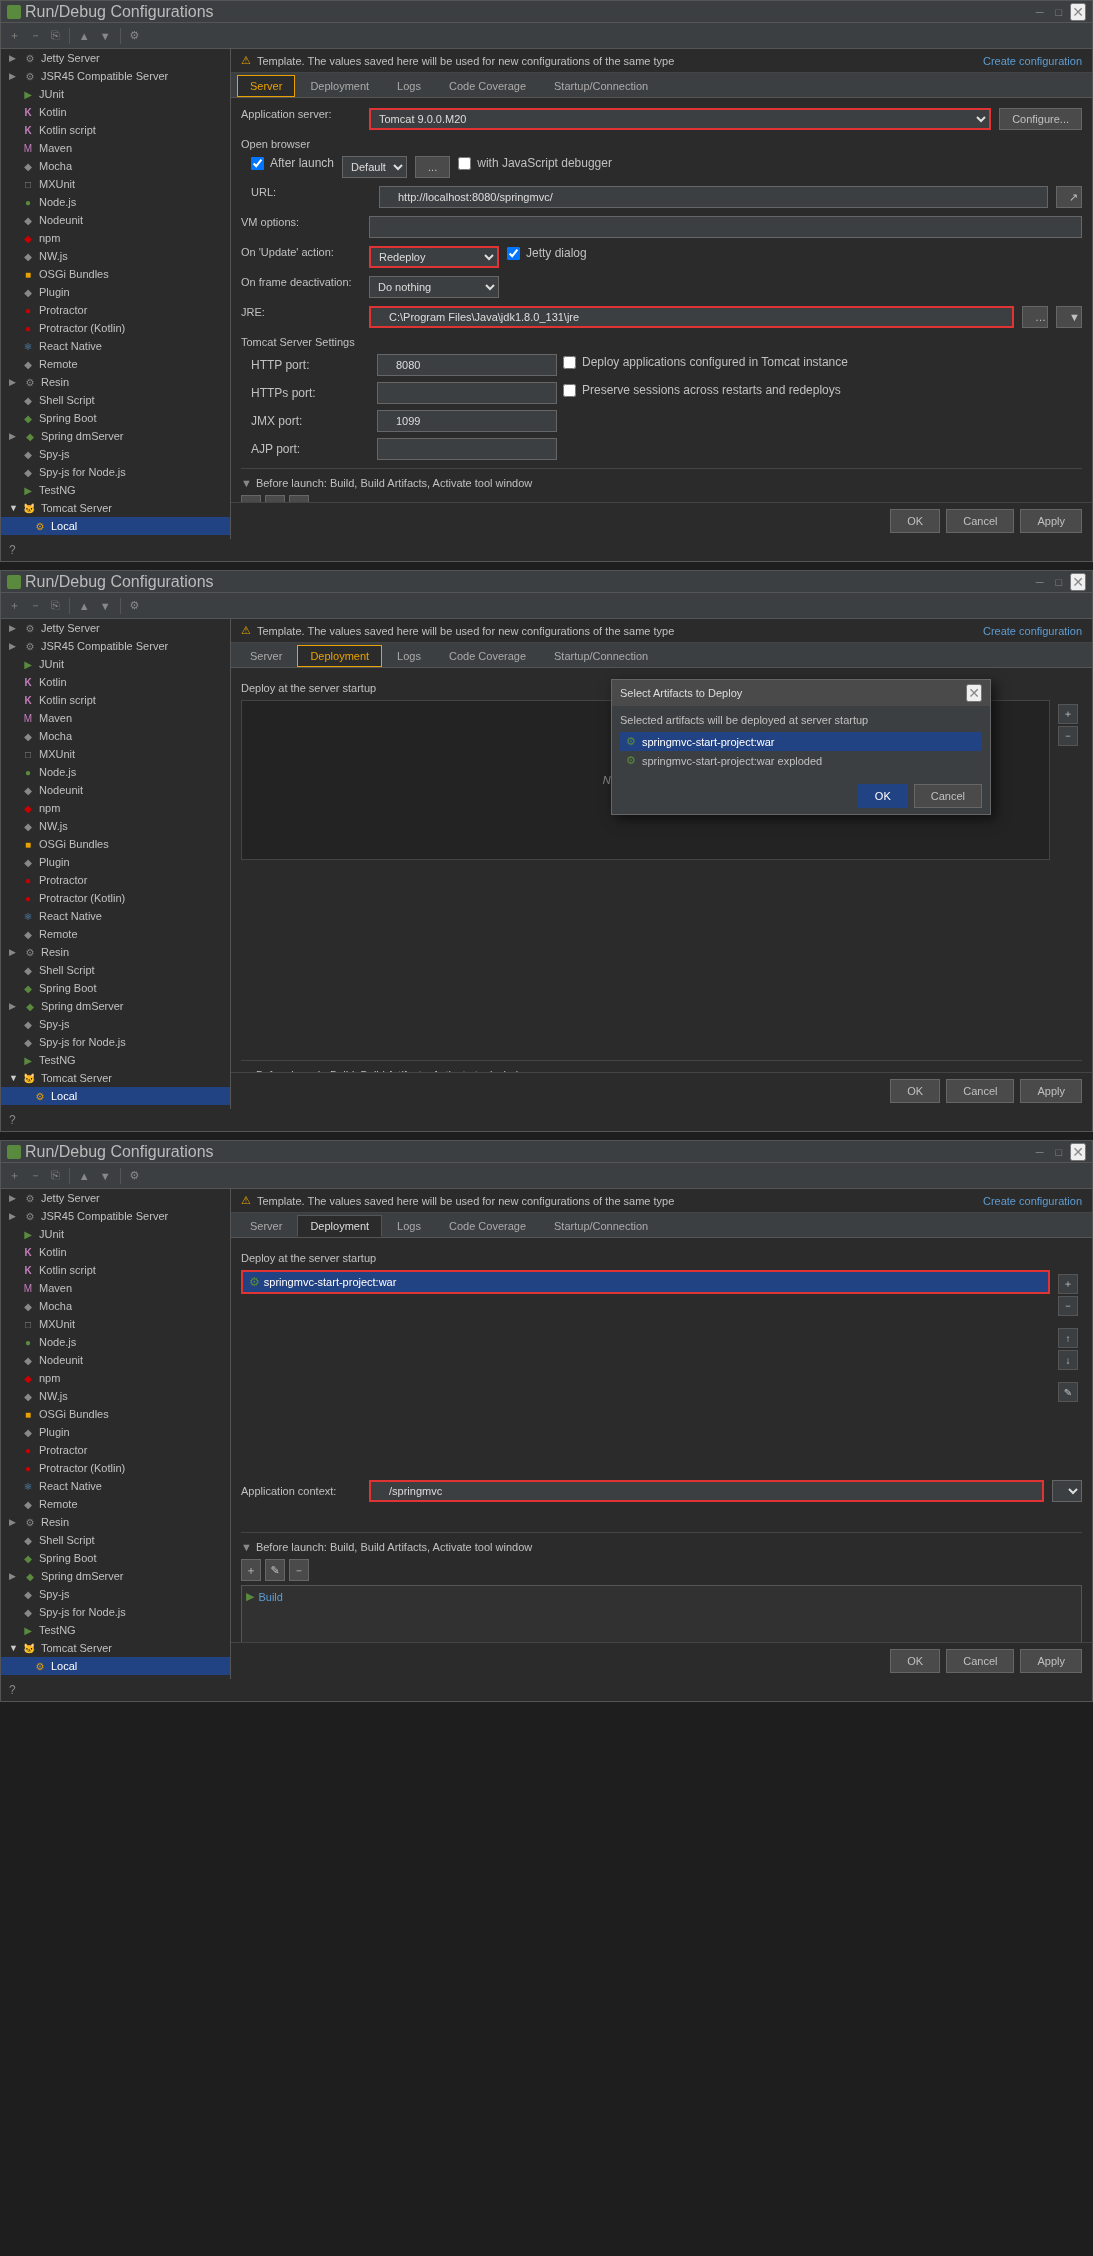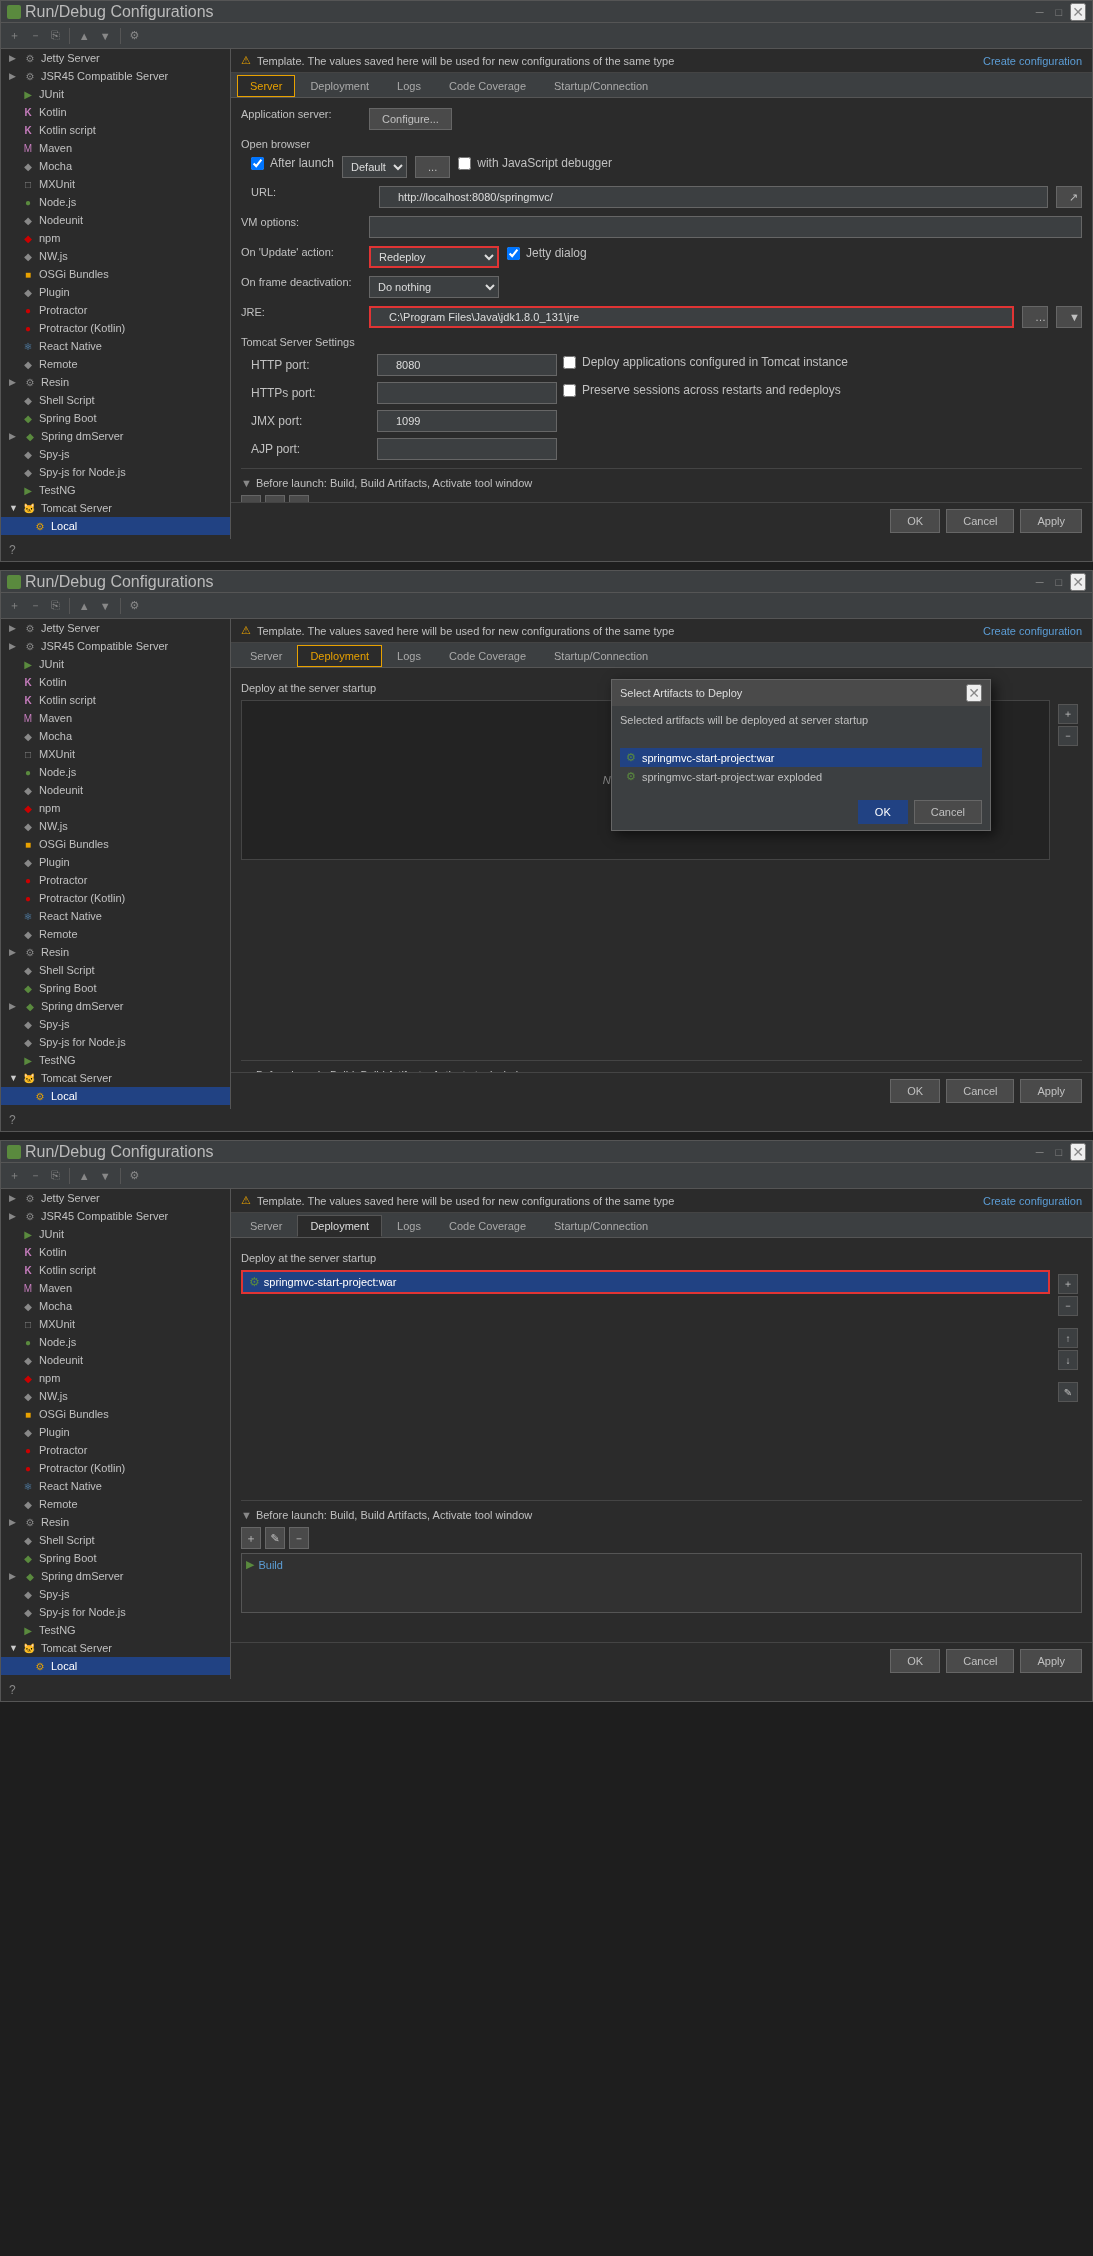--- a/index.html
+++ b/index.html
@@ -562,20 +562,23 @@
           <div class="tab active highlighted">Server</div>
           <div class="tab">Deployment</div>
           <div class="tab">Logs</div>
           <div class="tab">Code Coverage</div>
           <div class="tab">Startup/Connection</div>
         </div>
         <div class="form-content">
 
           <div class="form-row">
             <span class="form-label">Application server:</span>
+            <select class="select-input red-box" style="flex:1">
+              <option>Tomcat 9.0.0.M20</option>
+            </select>
             <button class="btn btn-configure">Configure...</button>
           </div>
 
           <div class="section-title">
             <span>Open browser</span>
           </div>
           <div class="subsection">
             <div class="form-row">
               <label class="checkbox-row">
                 <input type="checkbox" class="checkbox-input" checked="" style="">
@@ -848,21 +851,21 @@
               <button class="small-btn">－</button>
             </div>
           </div>
 
           <div class="artifact-dialog">
             <div class="artifact-dialog-title">
               <span>Select Artifacts to Deploy</span>
               <button class="title-bar-close">✕</button>
             </div>
             <div class="artifact-dialog-body">
-              <div style="font-size:11px;color:#c0c0c0;margin-bottom:22px;">Selected artifacts will be deployed at server startup</div>
+              <div style="font-size:11px;color:#c0c0c0;margin-bottom:6px;">Selected artifacts will be deployed at server startup</div>
               <div class="artifact-item selected">
                 <span style="color:#5a8a3e">⚙</span>
                 <span>springmvc-start-project:war</span>
               </div>
               <div class="artifact-item">
                 <span style="color:#5a8a3e">⚙</span>
                 <span>springmvc-start-project:war exploded</span>
               </div>
             </div>
             <div class="artifact-dialog-footer">
@@ -1063,20 +1066,25 @@
             </div>
             <div class="right-side-btns">
               <button class="small-btn">＋</button>
               <button class="small-btn">－</button>
               <button class="small-btn" style="margin-top:10px;">↑</button>
               <button class="small-btn">↓</button>
               <button class="small-btn" style="margin-top:10px;">✎</button>
             </div>
           </div>
 
+          <div class="app-context-row">
+            <span class="form-label">Application context:</span>
+            <input type="text" class="form-input red-box" value="/springmvc" style="width: 200px;">
+            <select class="select-input" style="width:30px;"><option>▼</option></select>
+          </div>
 
           <div class="divider" style="margin-top:30px;"></div>
 
           <div class="before-launch-section">
             <div class="before-launch-header">
               <span style="color:#888">▼</span>
               <span>Before launch: Build, Build Artifacts, Activate tool window</span>
             </div>
             <div class="before-launch-toolbar">
               <button class="btn" style="width:20px;padding:0">＋</button>

